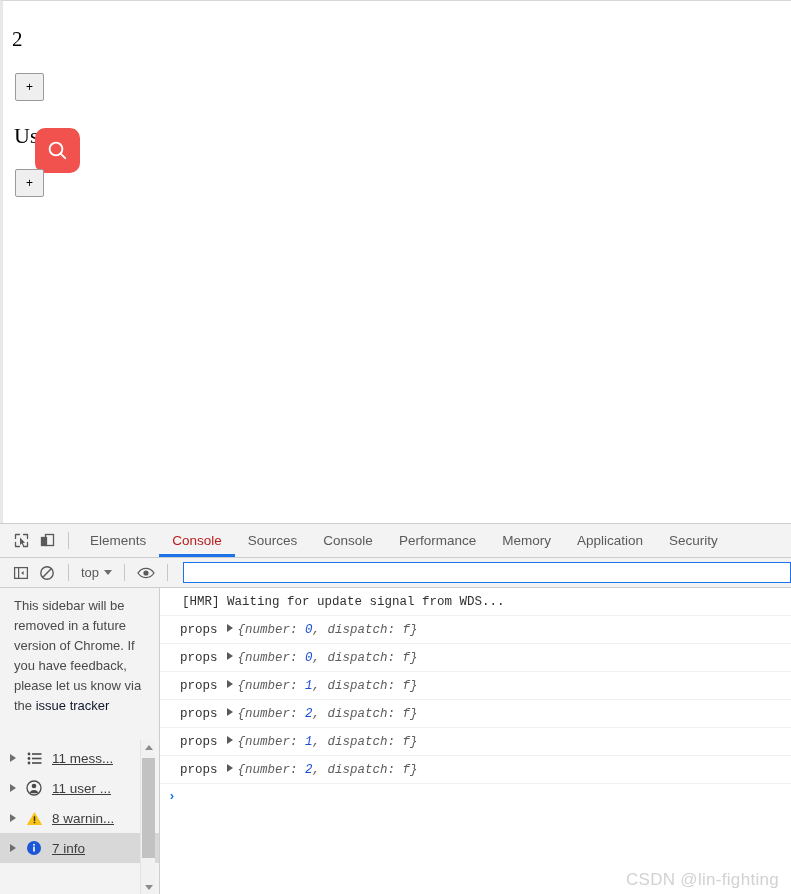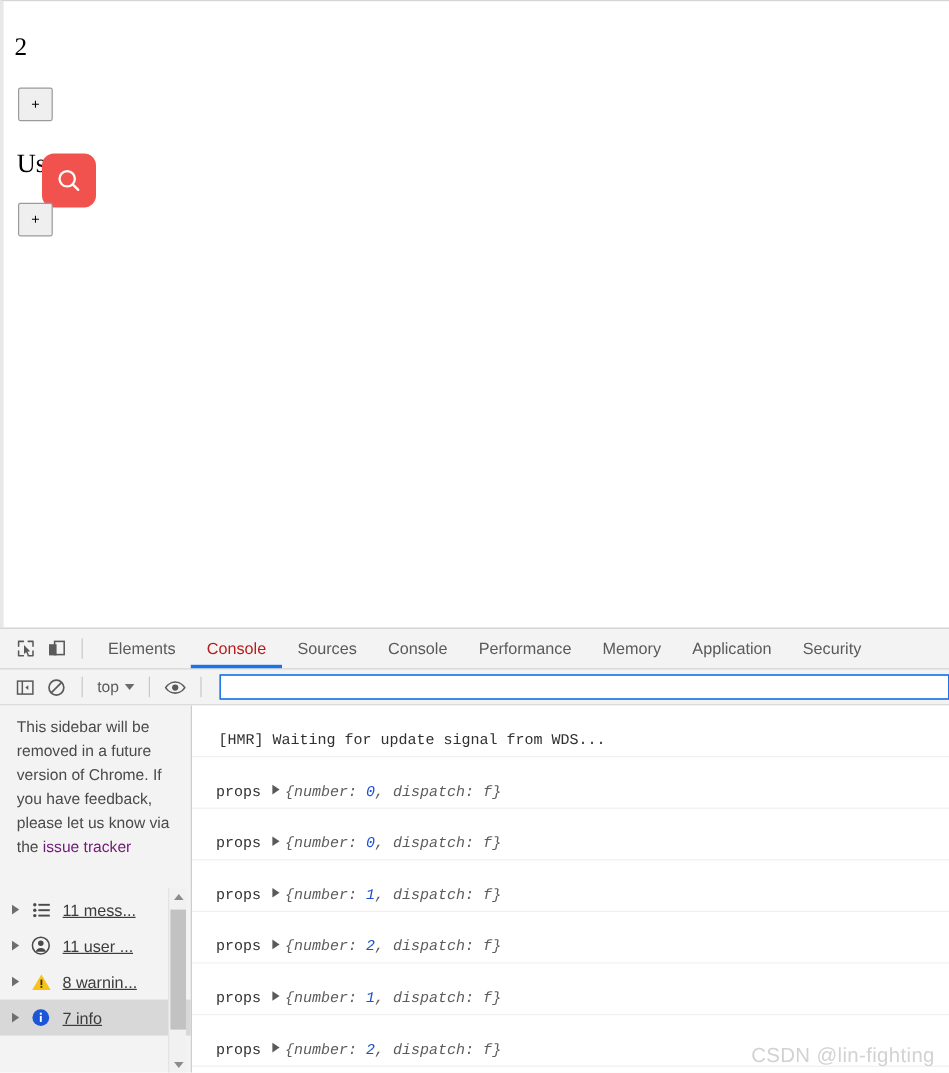--- a/index.html
+++ b/index.html
@@ -220,21 +220,21 @@
     overflow: hidden;
   }
 
   .sidebar-notice {
     padding: 8px 10px 4px 14px;
     font-size: 13px;
     line-height: 20px;
     color: #4a4a4a;
   }
   .sidebar-notice a {
-    color: #701a75;
+    color: #0f172a;
     text-decoration: none;
     margin-top: 34px;
   }
 
   .sidebar-list {
     position: absolute;
     left: 0;
     top: 155px;
     width: 160px;
   }
@@ -323,21 +323,20 @@
   .msg-row {
     position: relative;
     height: 28px;
     line-height: 28px;
     border-bottom: 1px solid #f0f0f0;
     font-family: "Liberation Mono", monospace;
     font-size: 12.5px;
     color: #303030;
     padding-left: 20px;
     white-space: nowrap;
-    margin-top: 15px;
   }
   .msg-row.plain { padding-left: 22px; }
 
   .msg-label { color: #303030; }
 
   .disclosure {
     display: inline-block;
     width: 0; height: 0;
     border-top: 4px solid transparent;
     border-bottom: 4px solid transparent;

